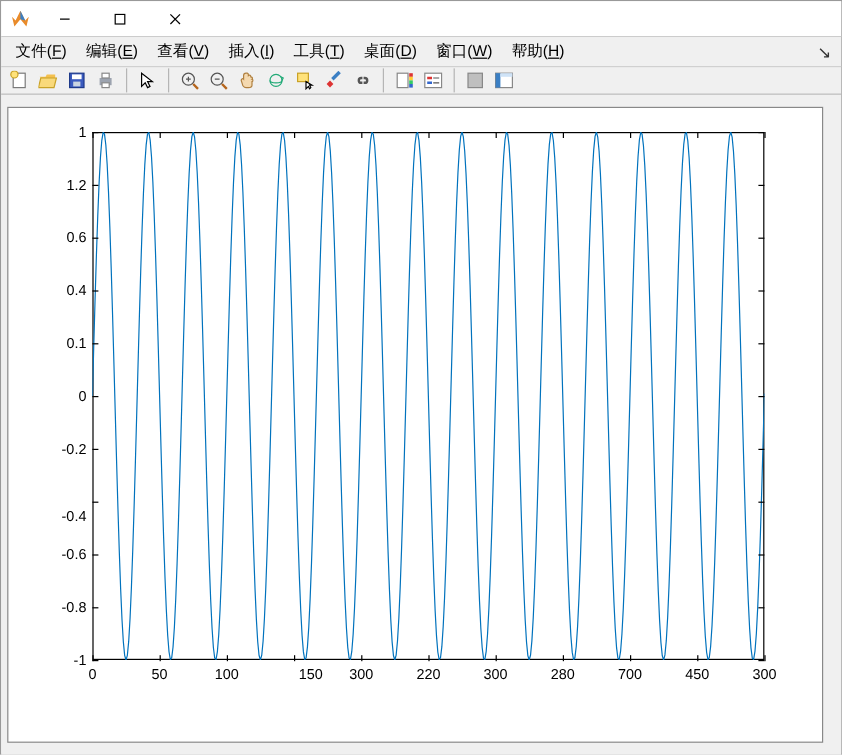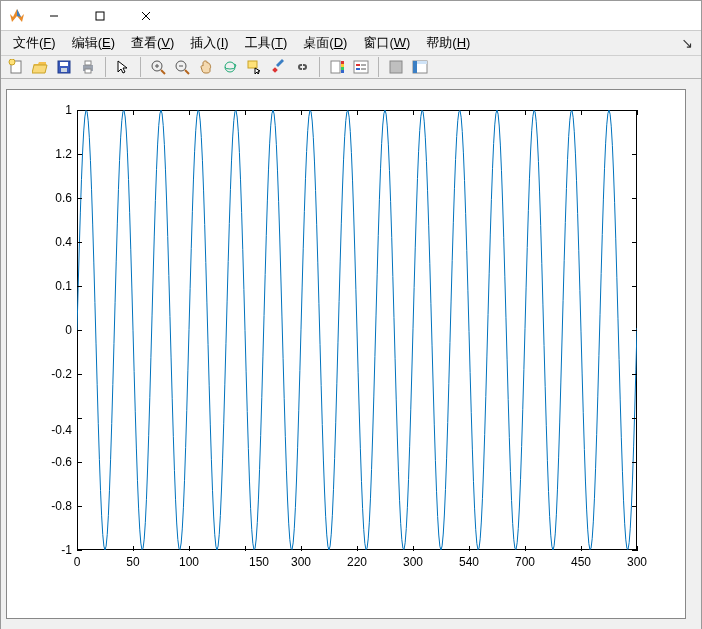--- a/index.html
+++ b/index.html
@@ -236,21 +236,21 @@
           <div class="xtick-t" style="left: 188px;"></div>
           <div class="xtick-label" style="left: 244px;">300</div>
           <div class="xtick" style="left: 244px;"></div>
           <div class="xtick-t" style="left: 244px;"></div>
           <div class="xtick-label" style="left: 300px;">220</div>
           <div class="xtick" style="left: 300px;"></div>
           <div class="xtick-t" style="left: 300px;"></div>
           <div class="xtick-label" style="left: 356px;">300</div>
           <div class="xtick" style="left: 356px;"></div>
           <div class="xtick-t" style="left: 356px;"></div>
-          <div class="xtick-label" style="left: 412px;">540</div>
+          <div class="xtick-label" style="left: 412px;">280</div>
           <div class="xtick" style="left: 412px;"></div>
           <div class="xtick-t" style="left: 412px;"></div>
           <div class="xtick-label" style="left: 468px;">700</div>
           <div class="xtick" style="left: 468px;"></div>
           <div class="xtick-t" style="left: 468px;"></div>
           <div class="xtick-label" style="left: 524px;">450</div>
           <div class="xtick" style="left: 524px;"></div>
           <div class="xtick-t" style="left: 524px;"></div>
           <div class="xtick-label" style="left: 580px;">300</div>
           <div class="xtick" style="left: 580px;"></div>

